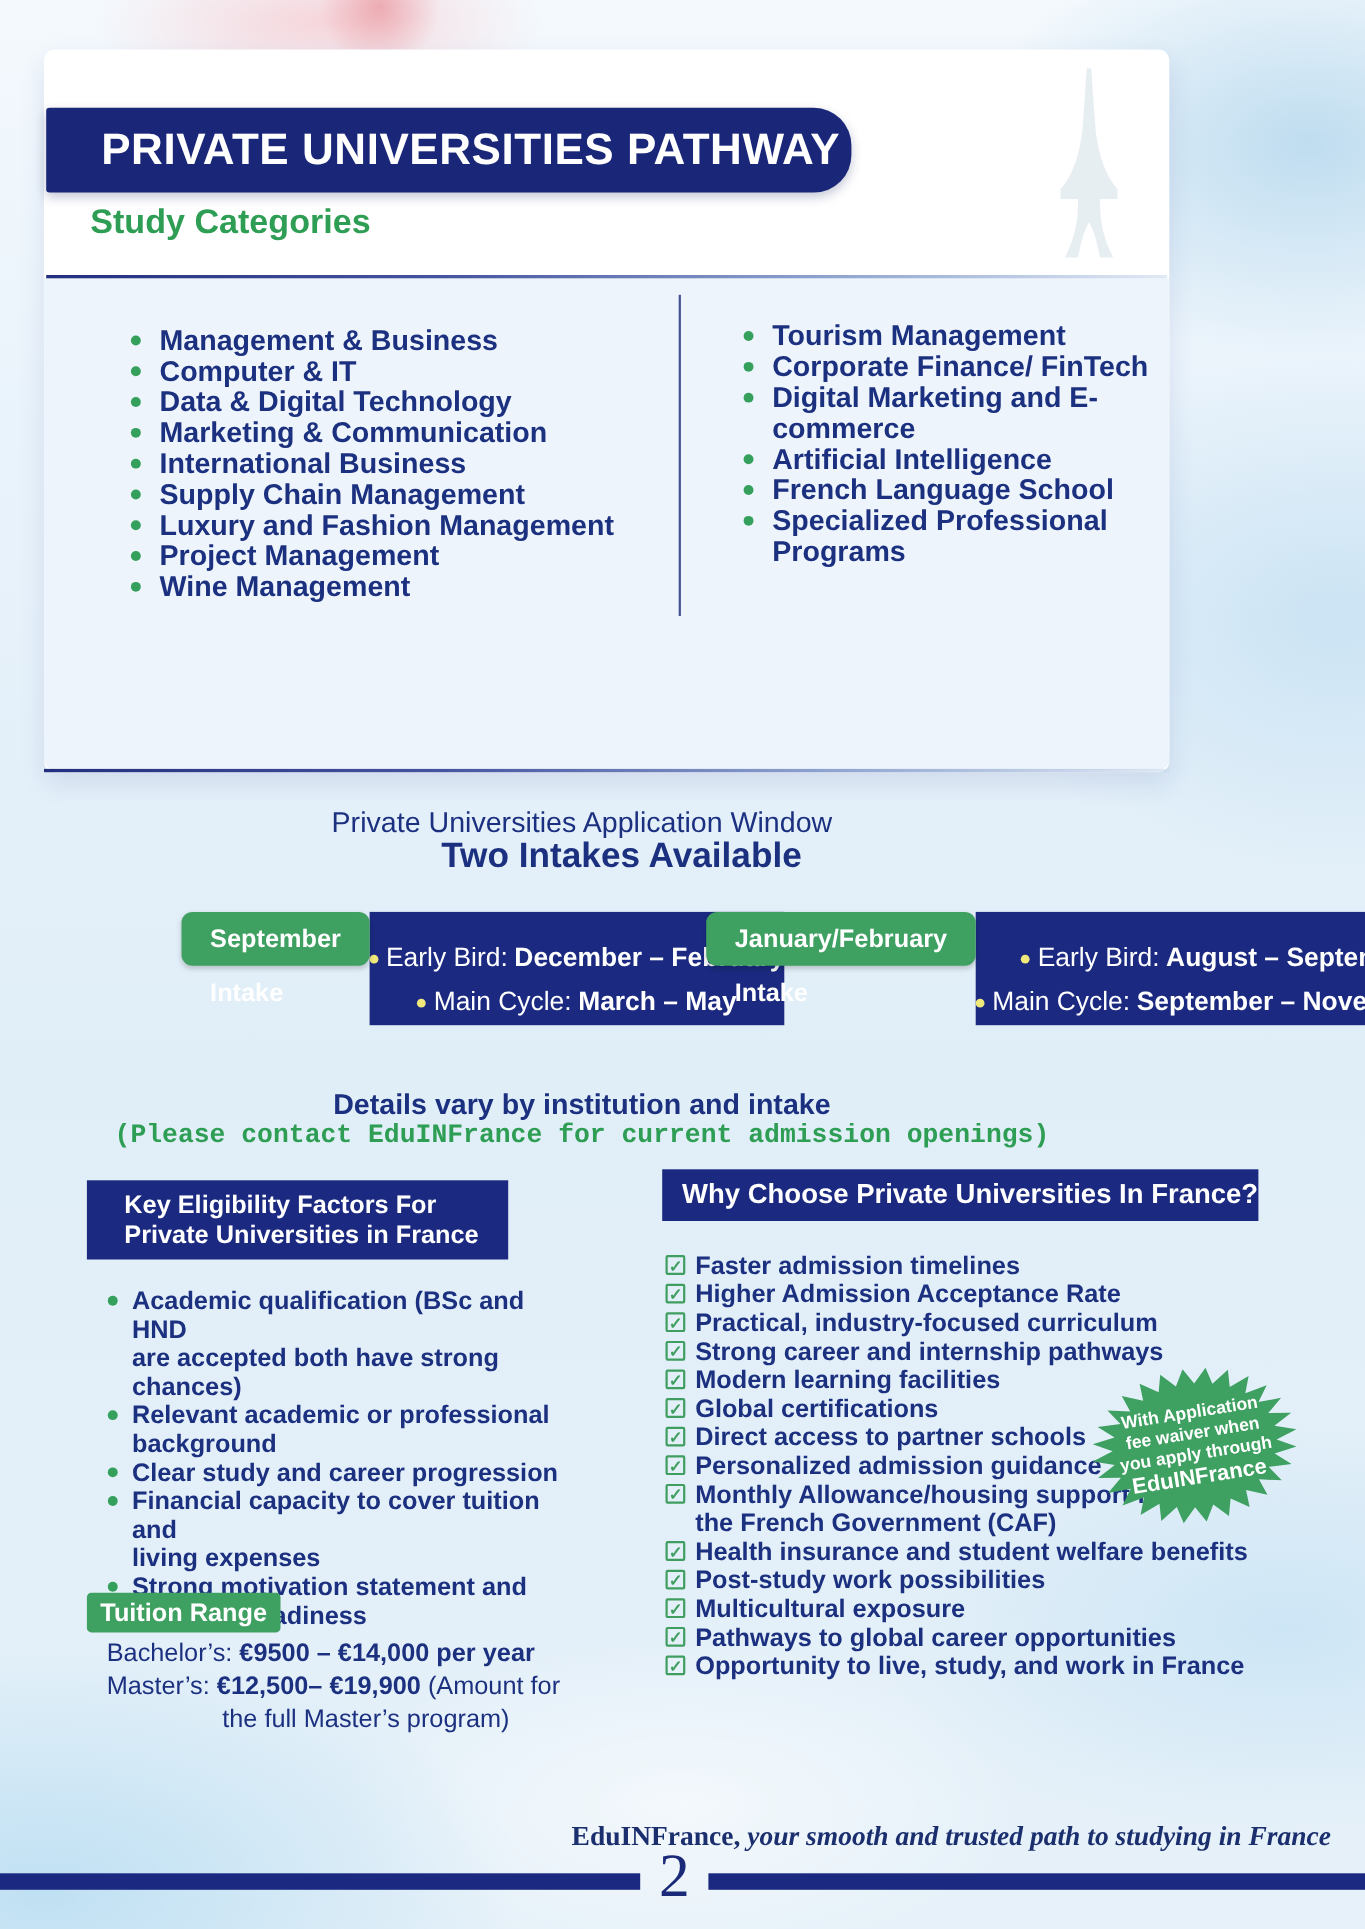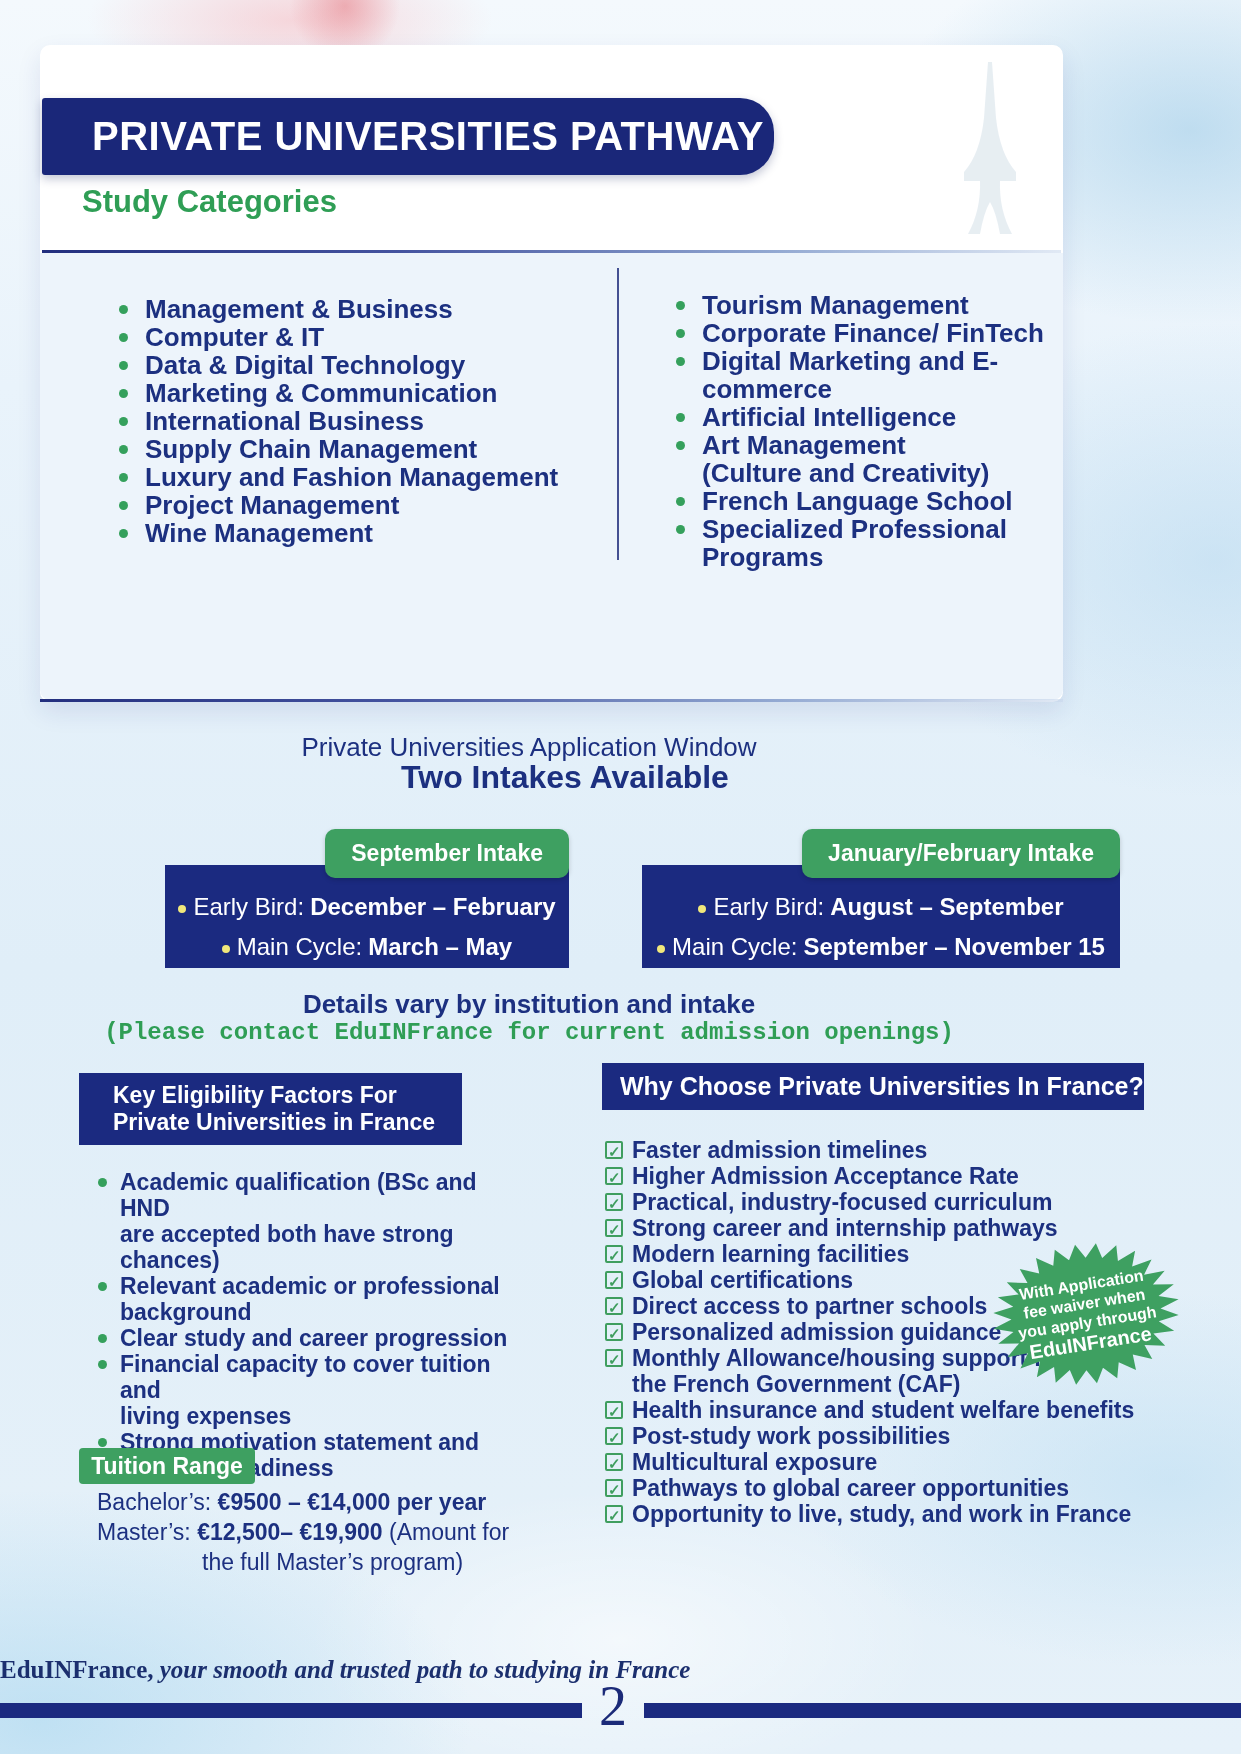--- a/index.html
+++ b/index.html
@@ -39,21 +39,21 @@
   .cats{font-size:26px;font-weight:600;}
   .cats li{padding-left:28px;line-height:28px;margin-bottom:18px;}
   .cats-left{left:100px;top:278px;width:490px;}
   .cats-right{left:657px;top:274px;width:450px;}
   .divider{position:absolute;left:617px;top:268px;width:2px;height:292px;background:#26327f;opacity:0.85;}
 
   .center-text{position:absolute;left:0;width:1058px;text-align:center;}
   .app-subtitle{top:733px;font-size:26px;font-weight:500;color:#1c3080;line-height:28px;}
   .app-title{top:755px;font-size:32px;font-weight:700;color:#1c3080;line-height:44px;padding-left:36px;}
 
-  .intake{position:absolute;display:flex;flex-direction:column;align-items:flex-end;padding-left:22px;}
+  .intake{position:absolute;display:flex;flex-direction:row;align-items:flex-start;padding-left:22px;}
   .intake-1{left:143px;top:829px;width:404px;}
   .intake-2{left:620px;top:829px;width:478px;}
   .intake-badge{background:#3ea061;color:#fff;font-size:23px;font-weight:700;height:49px;line-height:49px;
     padding:0 26px;border-radius:10px;position:relative;z-index:2;margin-bottom:-13px;
     box-shadow:0 2px 5px rgba(0,0,0,0.18);}
   .intake-box{background:#1b2a80;width:100%;box-sizing:border-box;height:103px;padding-top:22px;
     text-align:center;color:#fff;font-size:24px;}
   .intake-line{line-height:40px;white-space:nowrap;}
   .ybul{display:inline-block;width:8px;height:8px;border-radius:50%;background:#f1e87b;margin-right:7px;vertical-align:2px;}
   .intake-line .val{font-weight:700;margin-left:6px;}
@@ -82,21 +82,21 @@
   .star-brand{font-size:20px;line-height:22px;}
 
   .tuition-badge{position:absolute;left:79px;top:1448px;width:176px;height:36px;background:#3ea061;border-radius:4px;
     color:#fff;font-size:23px;font-weight:700;line-height:36px;text-align:center;}
   .tuition-line{position:absolute;font-size:23px;color:#1c3080;line-height:26px;white-space:nowrap;font-weight:500;}
   .t1{left:97px;top:1489px;}
   .t2{left:97px;top:1519px;}
   .t3{left:202px;top:1549px;}
   .tuition-line .val{font-weight:700;}
 
-  .footer{position:absolute;left:0;top:1656px;width:1210px;text-align:left;
+  .footer{position:absolute;left:0;top:1656px;width:1210px;text-align:right;
     font-family:"Liberation Serif",serif;font-size:25px;color:#1b2f6e;}
   .footer .brand{font-weight:700;}
   .footer .tagline{font-style:italic;font-weight:600;}
   .bar{position:absolute;top:1703px;height:15px;background:#1b2a80;}
   .bar-l{left:0;width:582px;}
   .bar-r{left:644px;width:597px;}
   .pagenum{position:absolute;left:572px;top:1678px;width:82px;text-align:center;
     font-family:"Liberation Serif",serif;font-size:56px;line-height:56px;color:#1b2a78;}
 </style>
 </head>
@@ -196,25 +196,20 @@
         <div>Digital Marketing and E-commerce</div>
 
       </li>
 
       <li>
         <span class="dot"></span>
         <div>Artificial Intelligence</div>
 
       </li>
 
-      <li>
-        <span class="dot"></span>
-        <div>Art Management</div>
-        <div class="sub">(Culture and Creativity)</div>
-      </li>
 
       <li>
         <span class="dot"></span>
         <div>French Language School</div>
 
       </li>
 
       <li>
         <span class="dot"></span>
         <div>Specialized Professional Programs</div>

